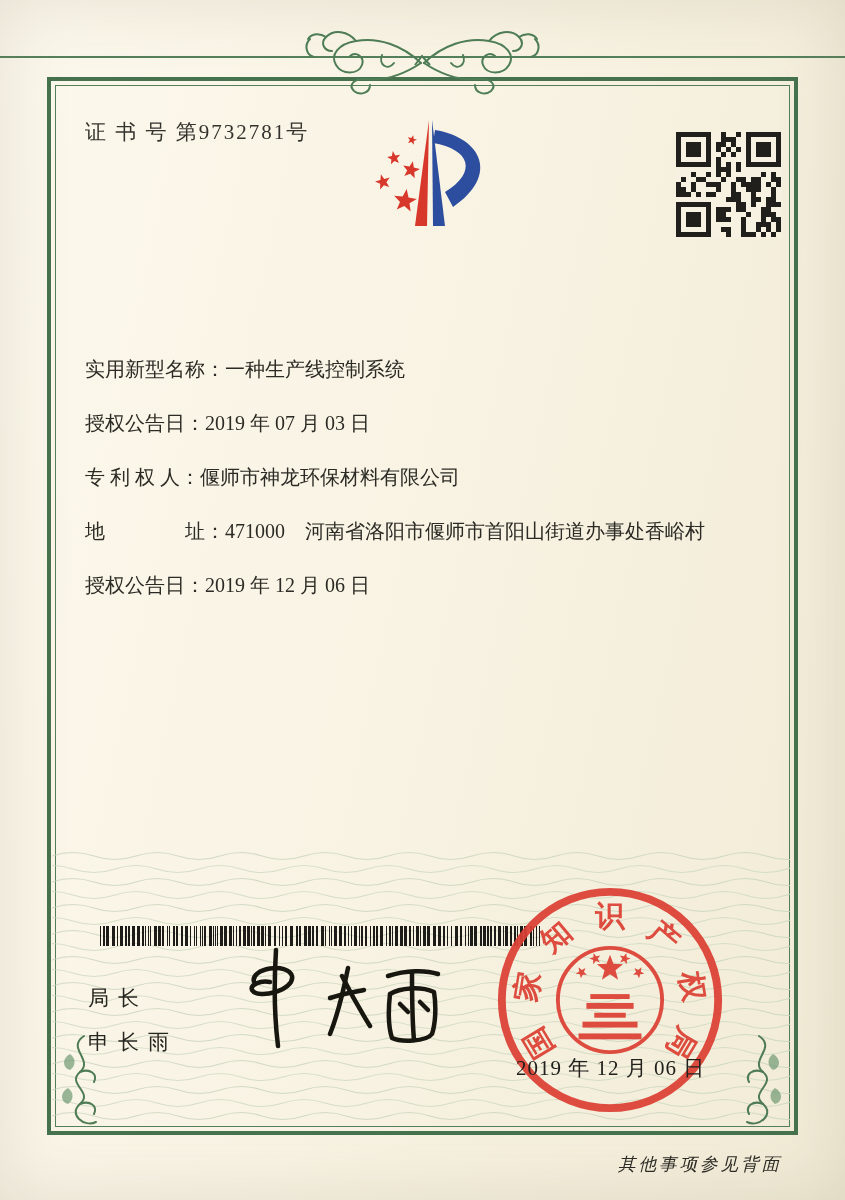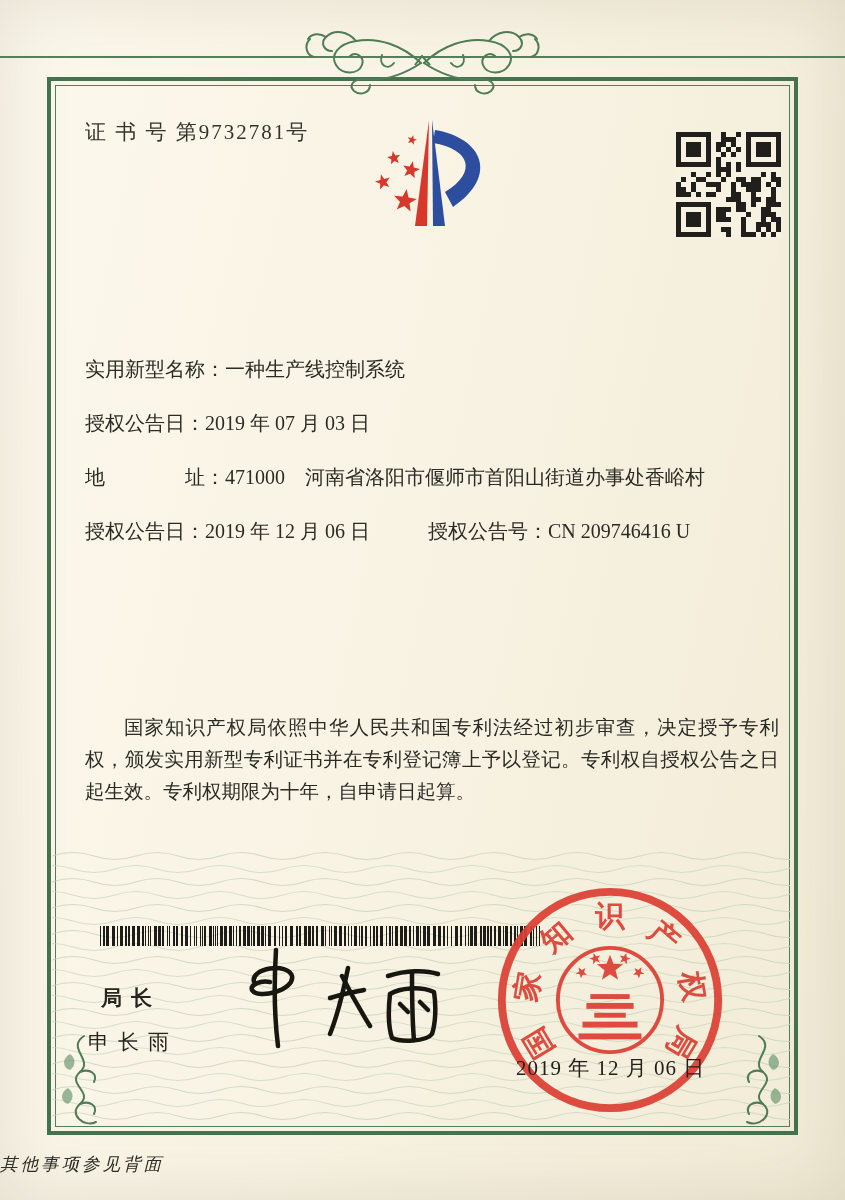--- a/index.html
+++ b/index.html
@@ -20,26 +20,26 @@
   .row{position:relative;height:54px;font-size:20px;white-space:nowrap;color:#2b2a24;}
   .grant{position:absolute;left:343px;top:0;}
   .paras{position:absolute;left:85px;top:712px;width:694px;font-size:19.5px;line-height:32px;
          text-align:justify;color:#2b2a24;z-index:5;}
   .paras p{margin:0;text-indent:2em;}
   .waves{position:absolute;left:52px;top:850px;z-index:1;}
   .barcode{position:absolute;left:100px;top:926px;width:440px;height:20px;display:flex;z-index:5;}
   .barcode div{flex:none;height:100%;}
   .seal{position:absolute;left:492px;top:882px;z-index:6;opacity:.93;}
   .seal-date{position:absolute;left:516px;top:1054px;font-size:21px;letter-spacing:1px;color:#21201c;z-index:7;}
-  .comm-label{position:absolute;left:101px;top:984px;font-size:21px;letter-spacing:9px;z-index:6;font-weight:bold;}
+  .comm-label{position:absolute;left:88px;top:984px;font-size:21px;letter-spacing:9px;z-index:6;}
   .comm-name{position:absolute;left:88px;top:1028px;font-size:21px;letter-spacing:9px;z-index:6;}
   .signature{position:absolute;left:230px;top:942px;z-index:6;}
   .page-footer{position:absolute;left:0;top:1094px;width:760px;text-align:center;font-size:16.5px;
                letter-spacing:2px;color:#2b2a24;z-index:7;}
-  .back-note{position:absolute;left:0;top:1152px;width:782px;text-align:left;font-size:17.5px;
+  .back-note{position:absolute;left:0;top:1152px;width:782px;text-align:right;font-size:17.5px;
              letter-spacing:3px;font-style:italic;color:#2b2a24;z-index:5;}
   .orn{position:absolute;top:1034px;z-index:3;}
   .orn-l{left:52px;}
   .orn-r{left:733px;transform:scaleX(-1);}
 </style>
 </head>
 <body>
 
 <div class="page">
   <div class="topline"></div>
@@ -318,29 +318,28 @@
       <rect x="70" y="100" width="5" height="5" fill="#201f1b"></rect>
       <rect x="75" y="100" width="5" height="5" fill="#201f1b"></rect>
       <rect x="85" y="100" width="5" height="5" fill="#201f1b"></rect>
       <rect x="95" y="100" width="5" height="5" fill="#201f1b"></rect>
     </svg>
 
 
   <div class="rows">
     <div class="row"><span>实用新型名称：</span><span>一种生产线控制系统</span></div>
     <div class="row"><span>授权公告日：</span><span>2019 年 07 月 03 日</span></div>
+    <div class="row"><span>专  利  权  人：</span><span>偃师市神龙环保材料有限公司</span></div>
     <div class="row"><span>地　　　　址：</span><span>471000　河南省洛阳市偃师市首阳山街道办事处香峪村</span></div>
     <div class="row">
       <span>授权公告日：</span><span>2019 年 12 月 06 日</span>
-      <span class="grant"><span>授权公告号：</span><span>CN 209746416 U</span></span>
     </div>
   </div>
 
   <div class="paras">
-    <p>国家知识产权局依照中华人民共和国专利法经过初步审查，决定授予专利权，颁发实用新型专利证书并在专利登记簿上予以登记。专利权自授权公告之日起生效。专利权期限为十年，自申请日起算。</p>
   </div>
 
   <div class="barcode" id="barcode">
       <div style="width: 1px; background: rgb(29, 28, 24);"></div>
       <div style="width: 2px; background: transparent;"></div>
       <div style="width: 2px; background: rgb(29, 28, 24);"></div>
       <div style="width: 1px; background: transparent;"></div>
       <div style="width: 3px; background: rgb(29, 28, 24);"></div>
       <div style="width: 3px; background: transparent;"></div>
       <div style="width: 3px; background: rgb(29, 28, 24);"></div>

